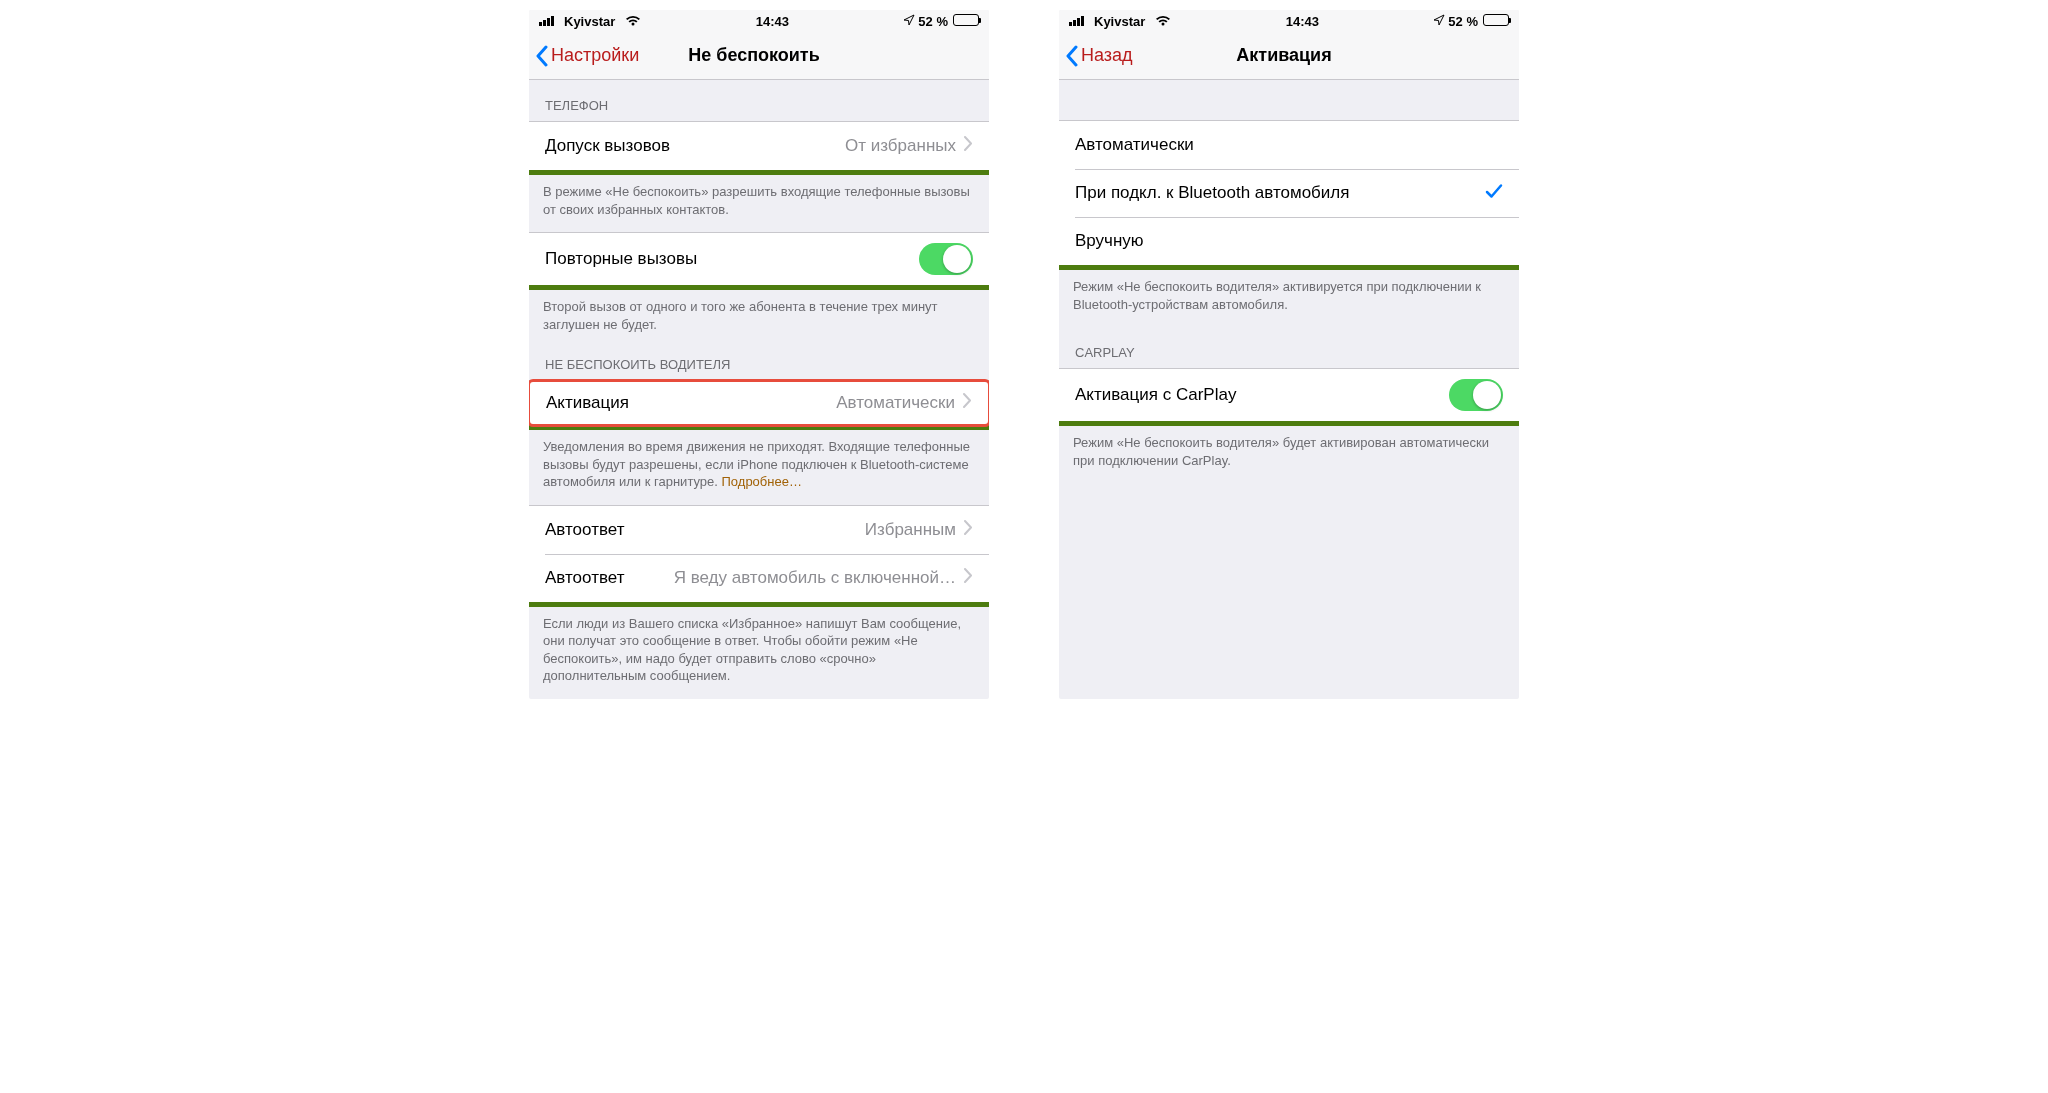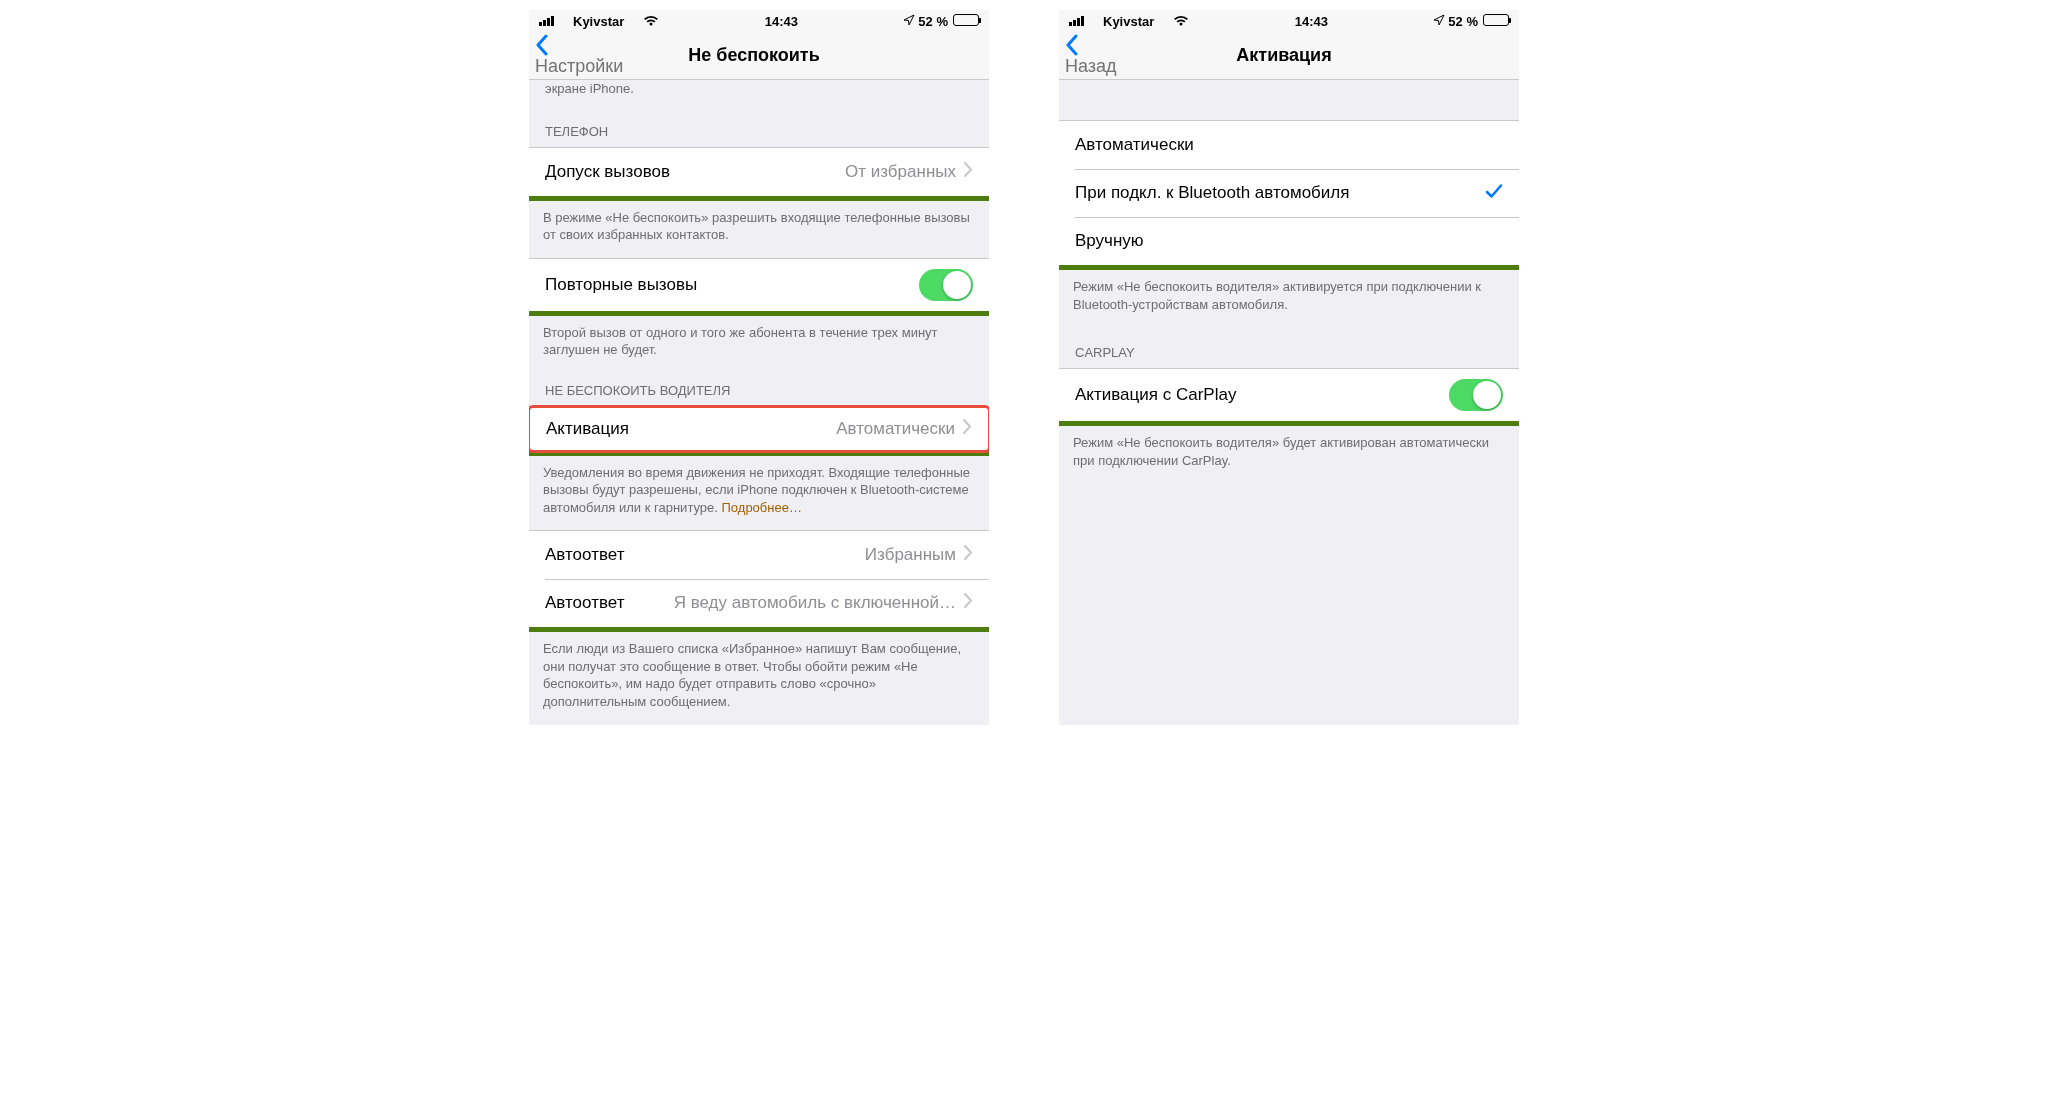--- a/index.html
+++ b/index.html
@@ -23,21 +23,21 @@
     height: 22px;
     background: #f7f7f8;
     display: flex;
     align-items: center;
     justify-content: space-between;
     padding: 0 10px;
     font-size: 13px;
     font-weight: 600;
     color: #000;
   }
-  .status-left { display: flex; align-items: center; gap: 19px; }
+  .status-left { display: flex; align-items: center; gap: 10px; }
   .status-right { display: flex; gap: 3px; }
   .signal-bars { display: flex; align-items: flex-end; gap: 1px; }
   .signal-bars span { width: 3px; background: #000; }
   .signal-bars span:nth-child(1){height:4px}
   .signal-bars span:nth-child(2){height:6px}
   .signal-bars span:nth-child(3){height:8px}
   .signal-bars span:nth-child(4){height:10px}
   .wifi-icon svg, .loc-icon svg { display:block; }
   .battery {
     width: 26px; height: 12px; border: 1px solid #000; border-radius: 3px;
@@ -50,25 +50,24 @@
   .battery-fill { height:100%; background:#ffcc00; border-radius:1px;}
   .nav-bar {
     height: 48px;
     background: #f7f7f8;
     border-bottom: 1px solid #c8c7cc;
     display: flex;
     align-items: center;
     position: relative;
   }
   .nav-back {
-    display: flex; 
-    color: #737373; font-size: 18px;
+    display: flex; align-items: center;
+    color: #b91c1c; font-size: 18px;
     padding-left: 6px;
     cursor: pointer;
-    flex-direction: column;
   }
   .nav-back svg { margin-right: 2px; }
   .nav-title {
     position: absolute; left:0; right:10px;
     text-align: center;
     font-size: 18px; font-weight: 600; color:#000;
     pointer-events: none;
   }
   .content { flex:1; overflow:hidden; font-size:17px; }
   .section-header {
@@ -153,21 +152,20 @@
     <div class="nav-back">
       <svg width="14" height="22" viewBox="0 0 14 22">
           <path fill="none" stroke="#007aff" stroke-width="3" stroke-linecap="round" stroke-linejoin="round" d="M11 2 L3 11 L11 20"></path>
         </svg>
       <span>Настройки</span>
     </div>
     <div class="nav-title">Не беспокоить</div>
   </div>
 
   <div class="content">
-    <div class="truncated-top">экране iPhone.</div>
 
     <div class="section-header">ТЕЛЕФОН</div>
     <div class="cell-group">
       <div class="cell">
         <span class="cell-label">Допуск вызовов</span>
         <span class="cell-value">От избранных</span>
         <span class="chevron">
           <svg width="9" height="15" viewBox="0 0 9 15">
               <path fill="none" stroke="#c7c7cc" stroke-width="2" stroke-linecap="round" stroke-linejoin="round" d="M1 1 L7 7.5 L1 14"></path>
             </svg>

